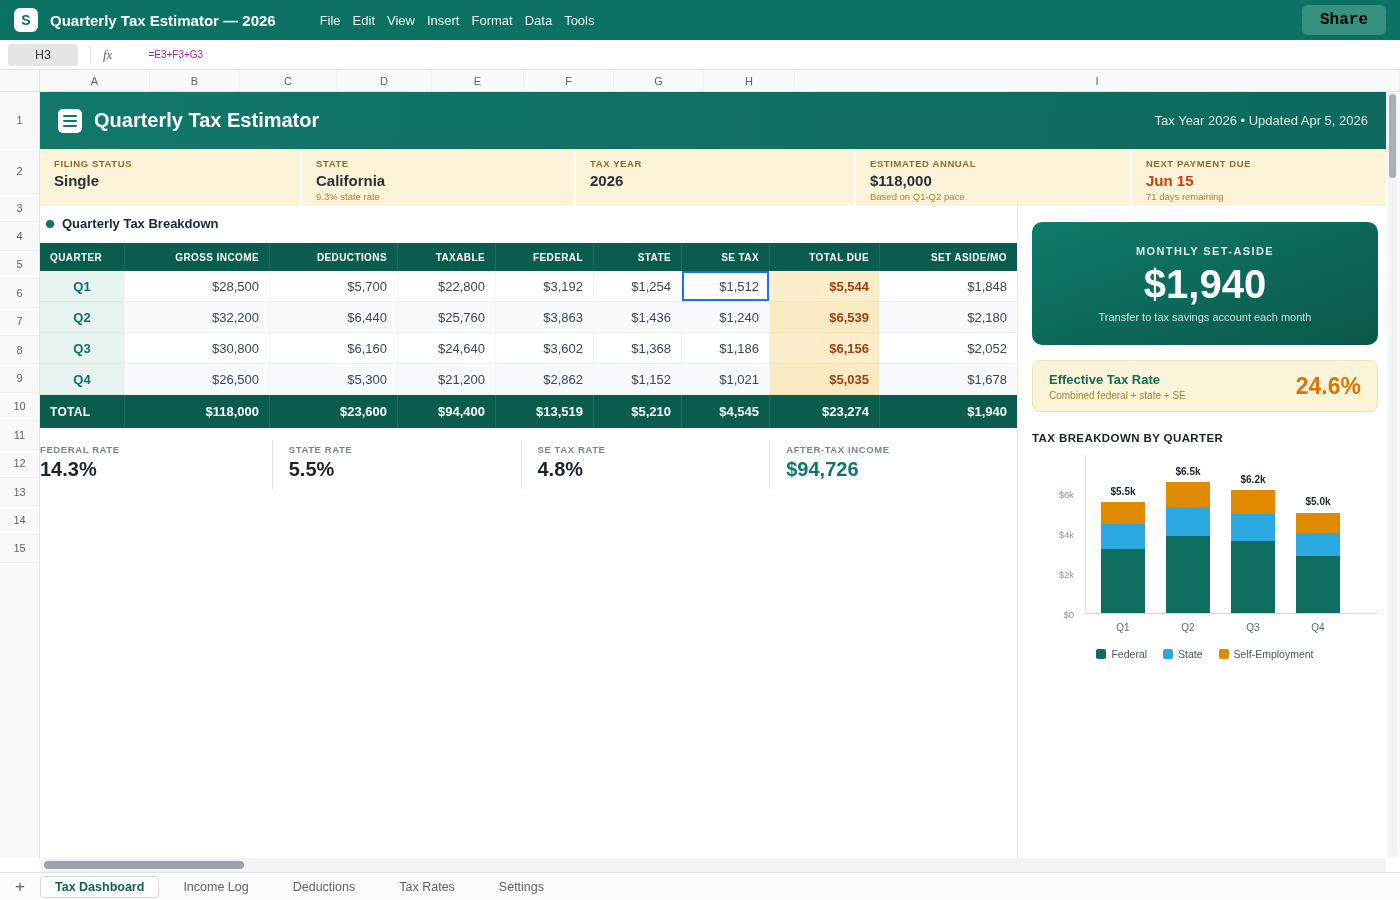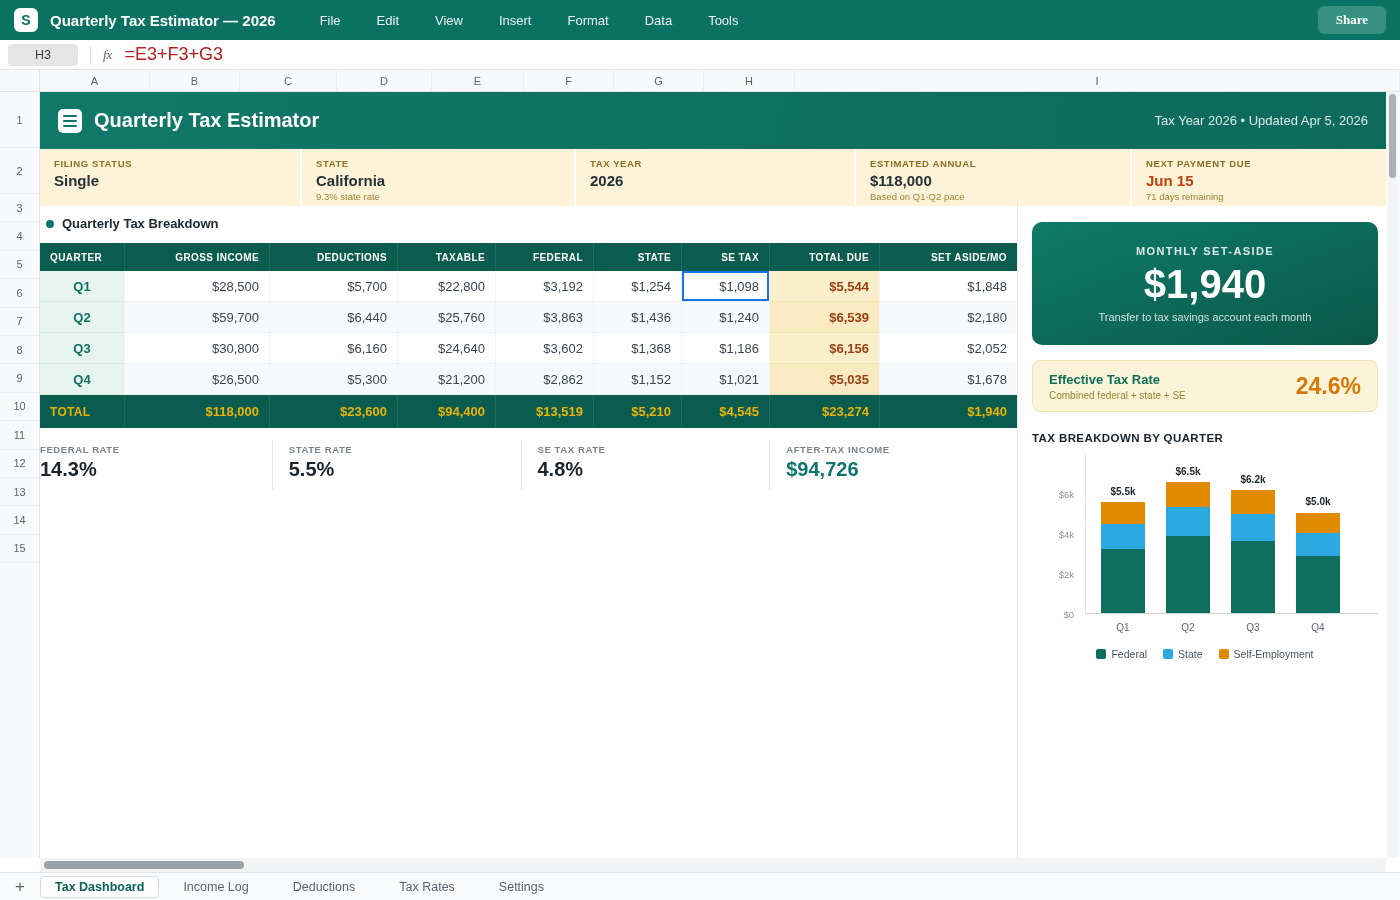--- a/index.html
+++ b/index.html
@@ -4,30 +4,30 @@
 <style>
   *{margin:0;padding:0;box-sizing:border-box;}
   html,body{background:#e8eaed;}
   body{font-family:"Liberation Sans",sans-serif;}
   #app{position:relative;width:1400px;height:900px;background:#fff;overflow:hidden;}
 
   
   .topbar{position:absolute;left:0;top:0;width:1400px;height:40px;background:#0b7163;display:flex;align-items:center;padding:0 14px;}
   .logo{width:24px;height:24px;border-radius:6px;background:#ffffff;color:#0b7163;font-size:14px;font-weight:700;display:flex;align-items:center;justify-content:center;margin-right:12px;flex:0 0 auto;}
   .app-title{color:#fff;font-size:15px;font-weight:700;margin-right:44px;white-space:nowrap;}
-  .menubar{display:flex;gap:36px;align-items:center;}
+  .menubar{display:flex;gap:12px;align-items:center;}
   .menu-item{color:rgba(255,255,255,.92);font-size:13px;cursor:pointer;}
-  .share-btn{margin-left:auto;background:#379180;color:#ffffff;border:none;font-size:13px;font-weight:600;padding:6px 18px;border-radius:6px;cursor:pointer;font-family:Liberation Serif, serif;}
+  .share-btn{margin-left:auto;background:#379180;color:#000000;border:none;font-size:16px;font-weight:600;padding:6px 18px;border-radius:6px;cursor:pointer;font-family:Liberation Mono, monospace;}
 
   
   .formula-bar{position:absolute;left:0;top:40px;width:1400px;height:30px;background:#fff;border-bottom:1px solid #e1e4e8;display:flex;align-items:center;}
   .name-box{width:70px;height:22px;margin-left:8px;background:#e5e5e5;border-radius:4px;font-size:12.5px;color:#3c4043;display:flex;align-items:center;justify-content:center;}
   .fbar-sep{width:1px;height:18px;background:#dadce0;margin:0 12px;}
   .fx{font-family:"Liberation Serif",serif;font-style:italic;font-size:13px;color:#5f6368;margin-right:12px;}
-  .formula-text{font-size:18px;color:#b91c1c;}
+  .formula-text{font-size:10px;color:#a21caf;margin-left:24px;}
 
   
   .col-strip{position:absolute;left:0;top:70px;width:1400px;height:22px;background:#f8f9fa;border-bottom:1px solid #e0e3e7;display:flex;}
   .corner-cell{width:40px;height:100%;border-right:1px solid #e0e3e7;flex:0 0 auto;}
   .col-letters{display:flex;flex:1;}
   .col-letter{height:100%;display:flex;align-items:center;justify-content:center;font-size:11px;color:#5f6368;border-right:1px solid #eceef0;}
 
   
   .sheet{position:absolute;left:0;top:92px;width:1400px;height:766px;background:#f8f9fa;}
   .row-strip{position:absolute;left:0;top:0;width:40px;height:766px;background:#f8f9fa;border-right:1px solid #e0e3e7;}
@@ -57,21 +57,21 @@
   
   .breakdown-table{position:absolute;left:0;top:151px;display:grid;grid-template-rows:28px 31px 31px 31px 31px 33px;}
   .th{background:#0a5c4f;color:#fff;font-size:10px;font-weight:700;letter-spacing:.4px;display:flex;align-items:center;justify-content:flex-end;padding:0 10px;border-right:1px solid rgba(255,255,255,.09);}
   .th.first{justify-content:flex-start;}
   .td{font-size:13px;color:#3c4650;background:#fff;display:flex;align-items:center;justify-content:flex-end;padding:0 10px;border-bottom:1px solid #eceff1;border-right:1px solid #f2f4f5;}
   .td.alt{background:#f6fafd;}
   .td.qcell{justify-content:center;background:#e6f3ef;color:#0e7263;font-weight:700;border-bottom:1px solid #d9ebe5;}
   .td.due{background:#fbeecb;color:#9a4112;font-weight:700;border-bottom:1px solid #f1e2b8;}
   .td.alt.due{background:#f9eac2;}
   .td.selected{box-shadow:inset 0 0 0 2px #1a73e8;position:relative;z-index:2;}
-  .total-cell{background:#0a5c4f;color:#eab308;font-size:13px;font-weight:700;display:flex;align-items:center;justify-content:flex-end;padding:0 10px;border-right:1px solid rgba(255,255,255,.09);}
+  .total-cell{background:#0a5c4f;color:#ffffff;font-size:13px;font-weight:700;display:flex;align-items:center;justify-content:flex-end;padding:0 10px;border-right:1px solid rgba(255,255,255,.09);}
   .total-cell.first{justify-content:flex-start;font-size:12px;letter-spacing:.3px;}
 
   
   .stats-row{position:absolute;left:0;top:348px;width:978px;height:50px;display:flex;}
   .stat{flex:1;padding:4px 0 0 16px;border-left:1px solid #e3e7ea;}
   .stat.first{border-left:none;padding-left:0;}
   .stat-label{font-size:9.5px;font-weight:700;letter-spacing:.6px;color:#7a838c;}
   .stat-value{font-size:20px;font-weight:800;color:#1b242c;margin-top:3px;}
   .stat-value.green{color:#0f766e;}
 
@@ -229,25 +229,25 @@
           <div class="th">STATE</div>
           <div class="th">SE TAX</div>
           <div class="th">TOTAL DUE</div>
           <div class="th">SET ASIDE/MO</div>
           <div class="td qcell">Q1</div>
           <div class="td">$28,500</div>
           <div class="td">$5,700</div>
           <div class="td">$22,800</div>
           <div class="td">$3,192</div>
           <div class="td">$1,254</div>
-          <div class="td selected">$1,098</div>
+          <div class="td selected">$1,512</div>
           <div class="td due">$5,544</div>
           <div class="td">$1,848</div>
           <div class="td alt qcell">Q2</div>
-          <div class="td alt">$59,700</div>
+          <div class="td alt">$32,200</div>
           <div class="td alt">$6,440</div>
           <div class="td alt">$25,760</div>
           <div class="td alt">$3,863</div>
           <div class="td alt">$1,436</div>
           <div class="td alt">$1,240</div>
           <div class="td alt due">$6,539</div>
           <div class="td alt">$2,180</div>
           <div class="td qcell">Q3</div>
           <div class="td">$30,800</div>
           <div class="td">$6,160</div>

